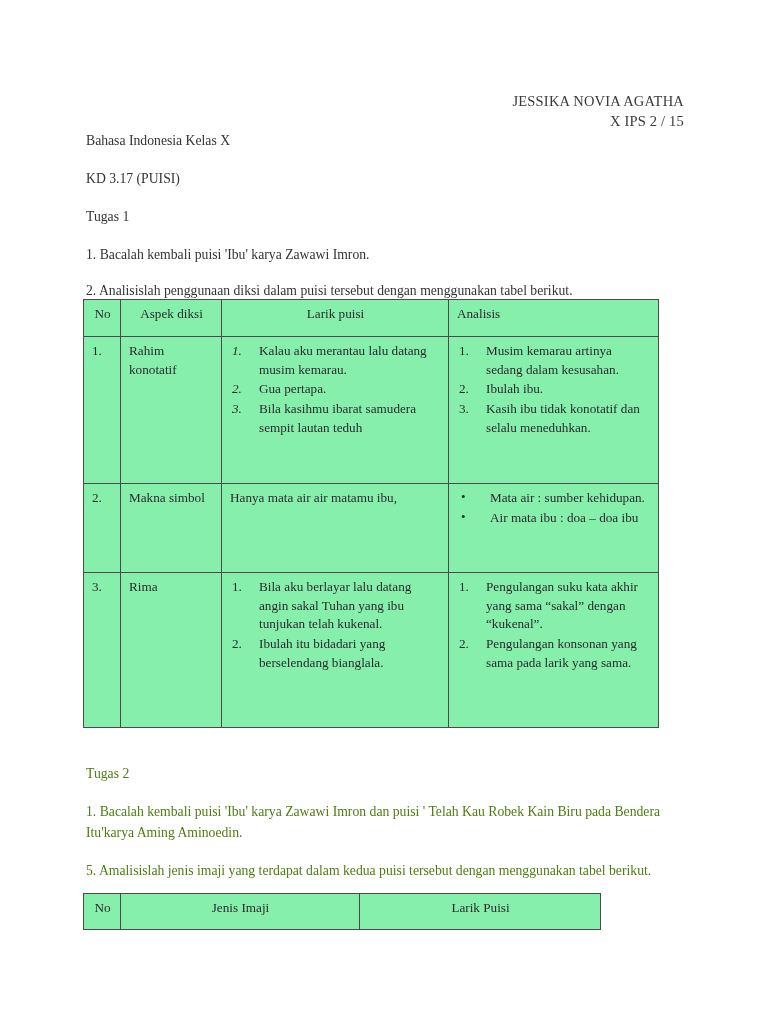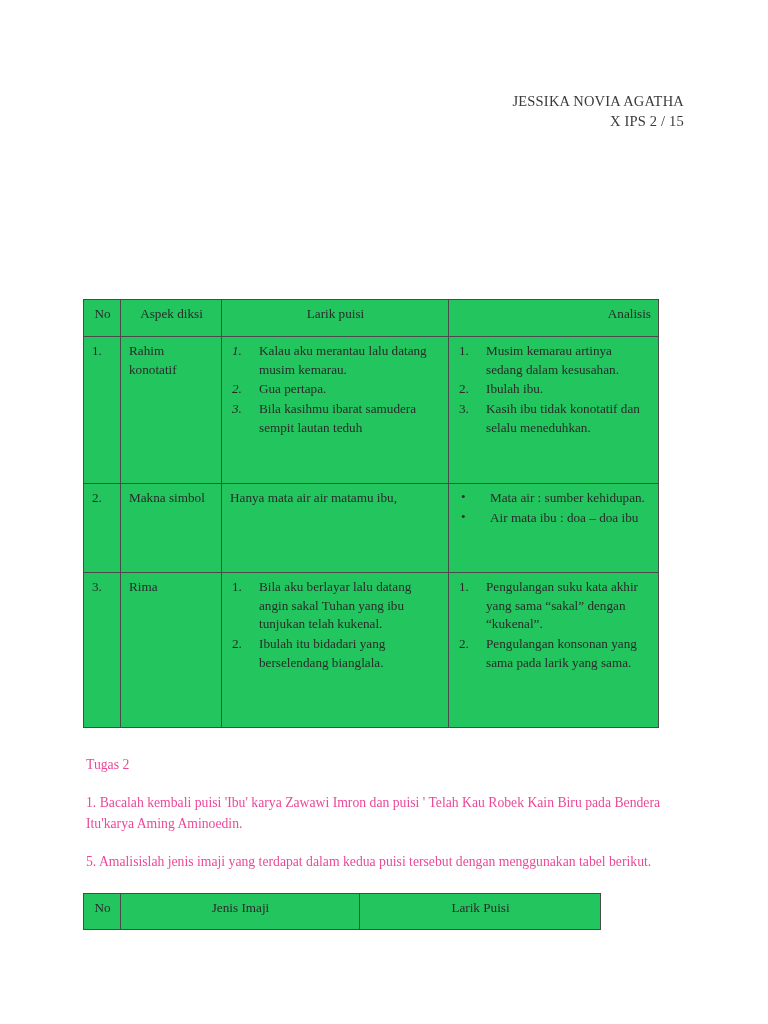--- a/index.html
+++ b/index.html
@@ -51,21 +51,21 @@
     color: #333333;
   }
   .intro p.tight { margin-bottom: 17px; }
 
   
   table.doc-table {
     position: absolute;
     border-collapse: collapse;
     font-size: 13.2px;
     color: #2b2b2b;
-    background: #22c55e;
+    background: #86efac;
     table-layout: fixed;
   }
   table.doc-table td,
   table.doc-table th {
     border: 1px solid #4a4a4a;
     vertical-align: top;
     padding: 5px 7px 5px 8px;
     font-weight: normal;
     line-height: 1.42;
   }
@@ -133,50 +133,57 @@
   .marker.it { font-style: italic; }
 
   
   .tugas2 {
     position: absolute;
     left: 86px;
     top: 751px;
     width: 590px;
   }
   .tugas2 p {
-    margin: 4px 0 18px 0;
+    margin: 13px 0 18px 0;
     font-size: 13.7px;
     line-height: 1.48;
-    color: #ec4899;
+    color: #4d7c0f;
   }
 </style>
 </head>
 <body>
 
 <div class="page">
 
   <div class="doc-header">
     <span class="author">JESSIKA NOVIA AGATHA</span>
     <span class="class">X IPS 2 / 15</span>
   </div>
 
+  <div class="intro">
+    <p>Bahasa Indonesia Kelas X</p>
+    <p>KD 3.17 (PUISI)</p>
+    <p>Tugas 1</p>
+    <p class="tight">1. Bacalah kembali puisi 'Ibu' karya Zawawi Imron.</p>
+    <p class="tight">2. Analisislah penggunaan diksi dalam puisi tersebut dengan menggunakan tabel berikut.</p>
+  </div>
 
   <table class="doc-table" id="table-diksi">
     <colgroup>
       <col class="c-no">
         <col class="c-aspek">
         <col class="c-larik">
         <col class="c-anal">
     </colgroup>
     <tbody>
       <tr class="r-head">
         <td style="text-align:center">No</td>
         <td style="text-align:center">Aspek diksi</td>
         <td style="text-align:center">Larik puisi</td>
-        <td style="text-align:right">Analisis</td>
+        <td style="text-align:left">Analisis</td>
       </tr>
 
       <tr class="r1">
         <td class="col-no">1.</td>
         <td>Rahim konotatif</td>
         <td>
           <ol class="num-list">
             <li>
               <span class="marker it">1.</span>
               <span class="it">Kalau aku merantau lalu datang musim kemarau.</span>

